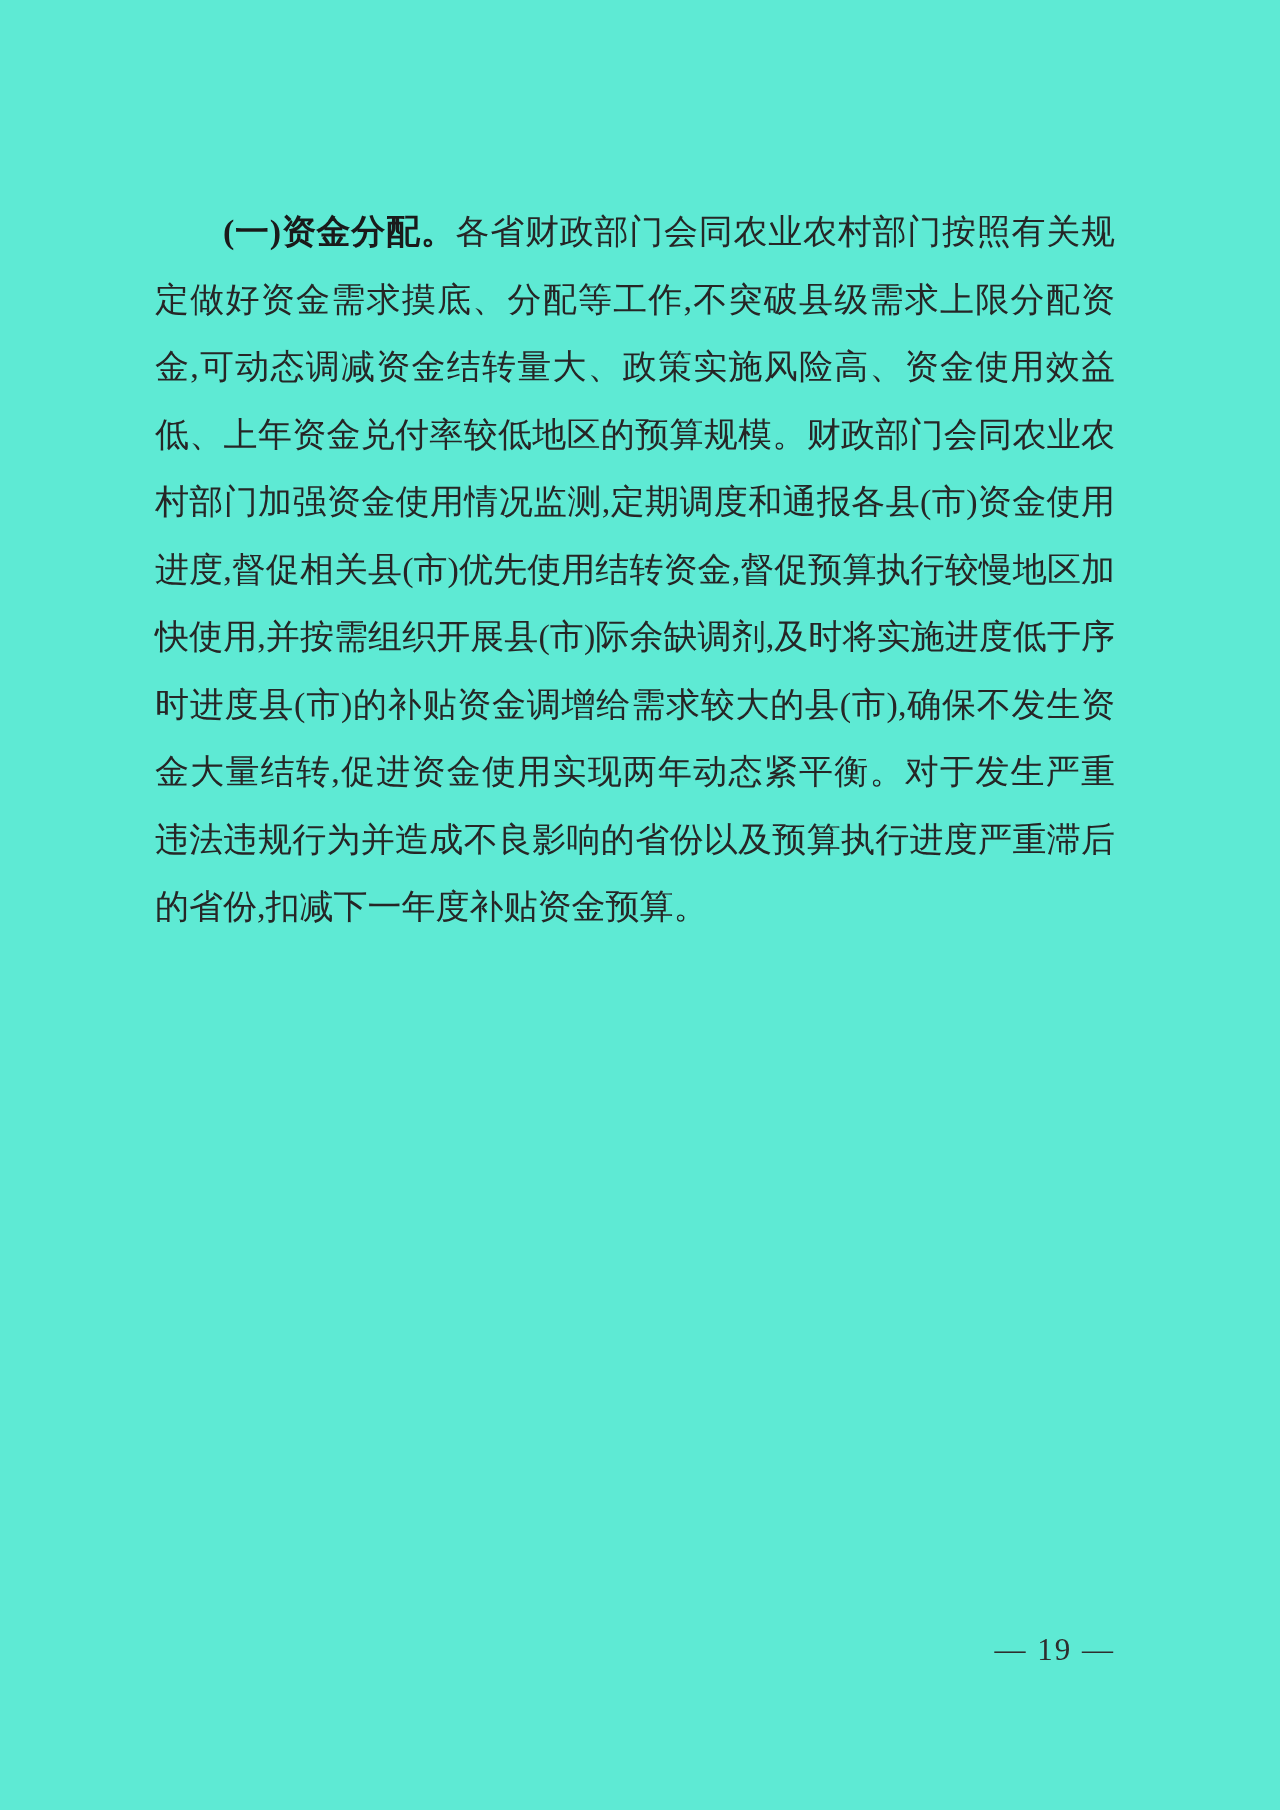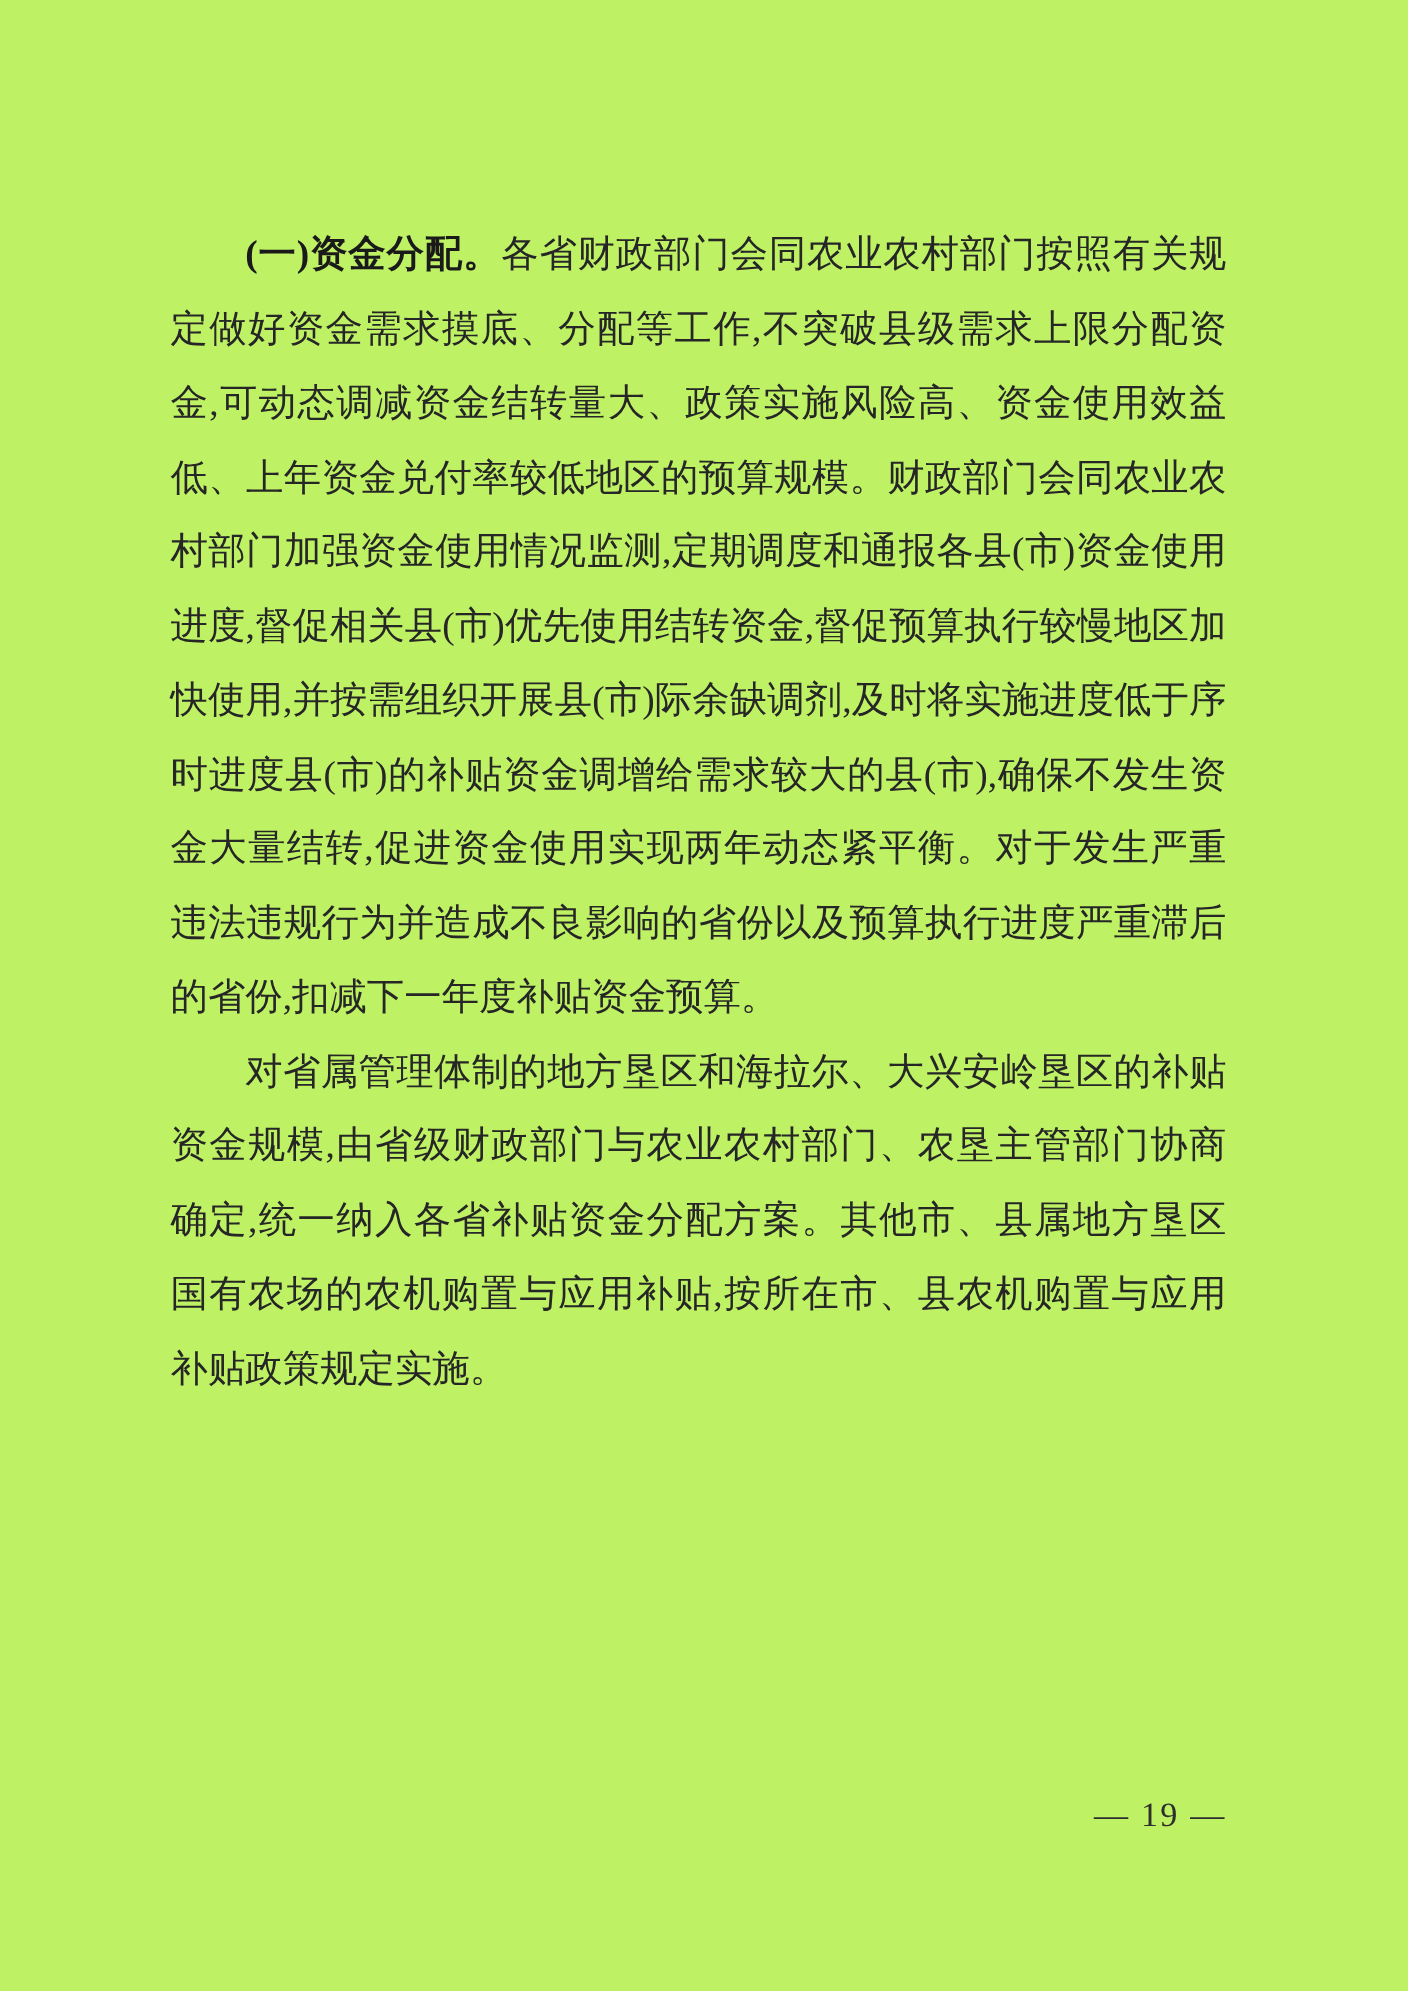--- a/index.html
+++ b/index.html
@@ -9,21 +9,21 @@
   body {
     width: 1280px;
     height: 1810px;
     background: #ffffff;
     font-family: "Liberation Serif", "DejaVu Serif", serif;
   }
   .page {
     position: relative;
     width: 1280px;
     height: 1810px;
-    background: #bef264;
+    background: #5eead4;
     overflow: hidden;
   }
   .body-text {
     position: absolute;
     left: 155px;
     top: 198px;
     width: 960px;
     color: #262626;
   }
   .para {
@@ -53,21 +53,20 @@
 </style>
 </head>
 <body>
 
 <div class="page">
 
   <main class="body-text">
 
     <p class="para"><b class="lead">(一)资金分配。</b><span>各省财政部门会同农业农村部门按照有关规定做好资金需求摸底、分配等工作,不突破县级需求上限分配资金,可动态调减资金结转量大、政策实施风险高、资金使用效益低、上年资金兑付率较低地区的预算规模。财政部门会同农业农村部门加强资金使用情况监测,定期调度和通报各县(市)资金使用进度,督促相关县(市)优先使用结转资金,督促预算执行较慢地区加快使用,并按需组织开展县(市)际余缺调剂,及时将实施进度低于序时进度县(市)的补贴资金调增给需求较大的县(市),确保不发生资金大量结转,促进资金使用实现两年动态紧平衡。对于发生严重违法违规行为并造成不良影响的省份以及预算执行进度严重滞后的省份,扣减下一年度补贴资金预算。</span></p>
 
-    <p class="para"><b class="lead"></b><span>对省属管理体制的地方垦区和海拉尔、大兴安岭垦区的补贴资金规模,由省级财政部门与农业农村部门、农垦主管部门协商确定,统一纳入各省补贴资金分配方案。其他市、县属地方垦区国有农场的农机购置与应用补贴,按所在市、县农机购置与应用补贴政策规定实施。</span></p>
 
 
   </main>
 
   <footer class="page-footer">
     <span class="page-number">— 19 —</span>
   </footer>
 
 </div>
 

